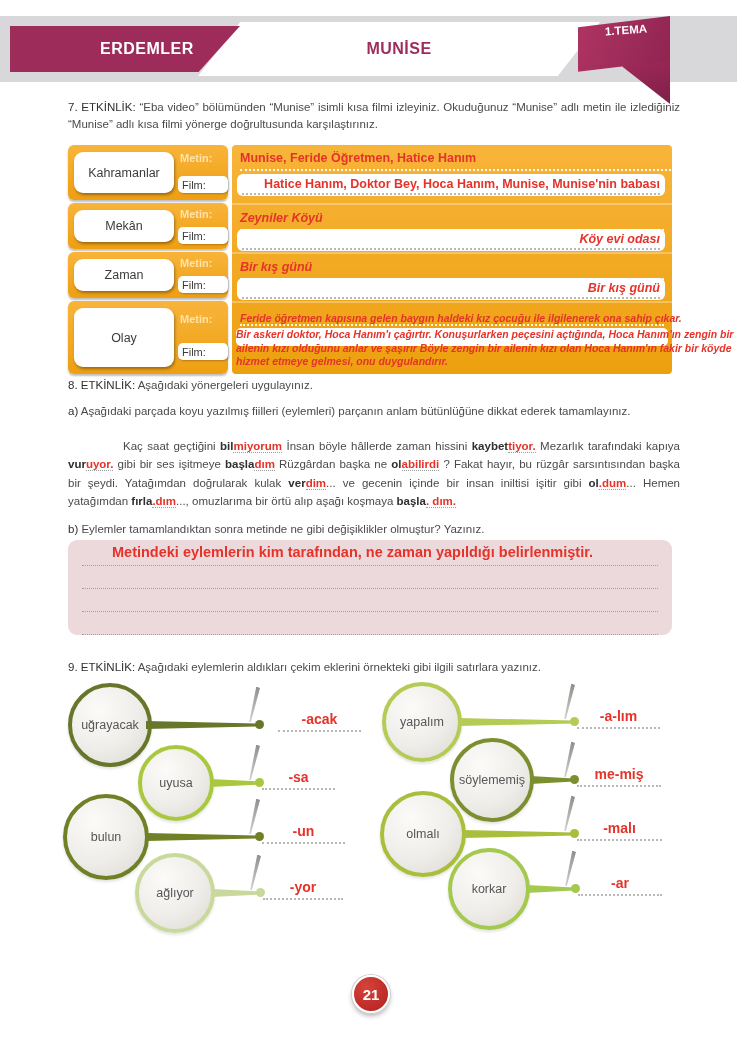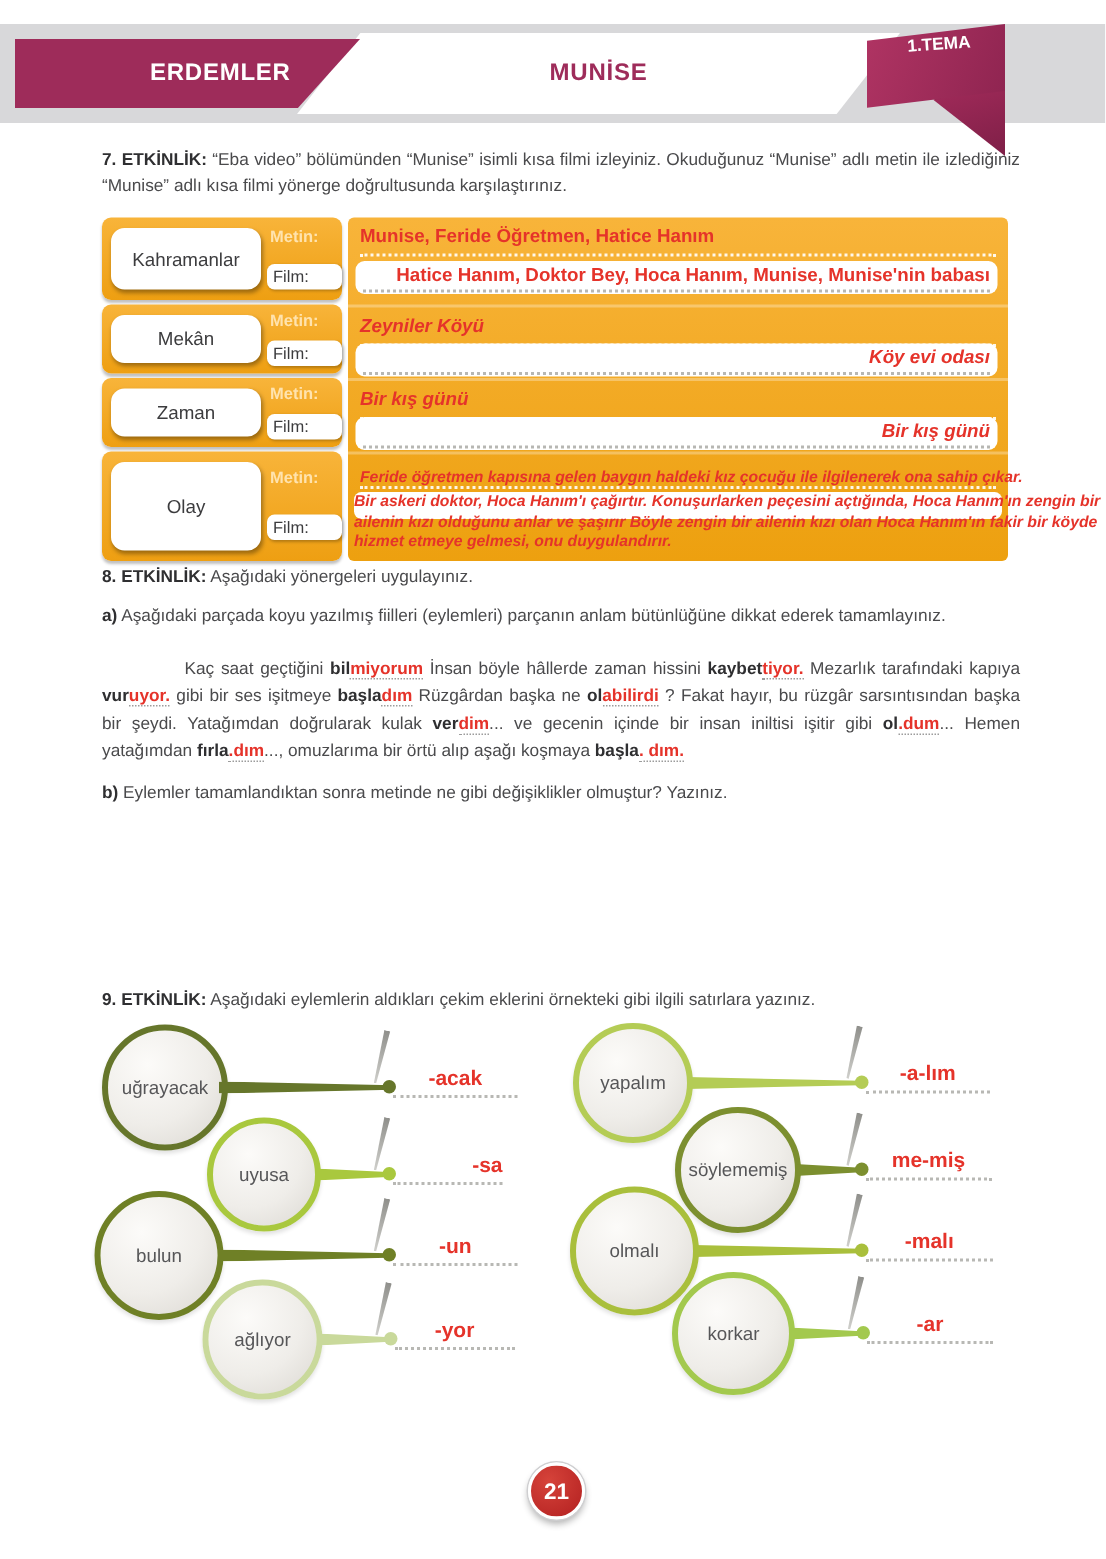--- a/index.html
+++ b/index.html
@@ -21,21 +21,21 @@
     clip-path:polygon(0 18%,100% 0,100% 72%,0 90%);}
   .ribbon-fold{position:absolute;left:40px;top:40px;width:52px;height:52px;background:linear-gradient(160deg,#a62c5c,#7e1f47);
     clip-path:polygon(8% 28%,100% 8%,100% 100%);}
   .ribbon-fold2{position:absolute;left:30px;top:42px;width:22px;height:18px;background:#5e1734;
     clip-path:polygon(0 0,100% 20%,100% 100%);}
   .ribbon-label{position:absolute;left:8px;top:12px;width:80px;text-align:center;color:#fff;font-weight:700;
     font-size:11.5px;transform:rotate(-4deg);}
 
   
   .sec{position:absolute;left:68px;width:612px;font-size:11.5px;line-height:1.5;color:#4a4a4c;}
-  .hd{font-weight:700;color:#2f2f31;margin-top:13px;}
+  .hd{font-weight:400;color:#2f2f31;margin-top:13px;}
   .just{text-align:justify;}
 
   
   .t7{position:absolute;left:68px;top:145px;width:604px;height:229px;}
   .t-left{position:absolute;left:0;width:160px;background:linear-gradient(#f8b43a,#ee9f12);
     border-radius:6px;box-shadow:0 2px 2px rgba(0,0,0,.25);}
   .t-label-box{position:absolute;left:6px;top:7px;bottom:7px;width:100px;background:#fff;border-radius:9px;
     box-shadow:1px 2px 3px rgba(0,0,0,.35);display:flex;align-items:center;justify-content:center;
     font-size:12.5px;color:#3c3c3e;}
   .t-metin{position:absolute;left:112px;font-weight:700;font-size:11px;color:#ffe3ae;}
@@ -124,21 +124,21 @@
       <div class="t-metin" style="top:5px;">Metin:</div>
       <div class="t-film-box" style="bottom:5px;">Film:</div>
     </div>
     <div class="t-left" style="top:156px;height:73px;">
       <div class="t-label-box">Olay</div>
       <div class="t-metin" style="top:12px;">Metin:</div>
       <div class="t-film-box" style="bottom:14px;">Film:</div>
     </div>
 
     <div class="t-right">
-      <div class="t-row" style="top:0;height:58px;">
+      <div class="t-row" style="top:0;height:58px;padding-left:27px;">
         <div class="ans-metin">
           <span class="red">Munise, Feride Öğretmen, Hatice Hanım</span>
         </div>
         <div class="ans-film-strip">
           <div class="inner"><span class="red">Hatice Hanım, Doktor Bey, Hoca Hanım, Munise, Munise'nin babası</span></div>
         </div>
       </div>
       <div class="t-row" style="top:58px;height:49px;">
         <div class="ans-metin">
           <span class="red">Zeyniler Köyü</span>
@@ -176,42 +176,50 @@
     <span>Aşağıdaki parçada koyu yazılmış fiilleri (eylemleri) parçanın anlam bütünlüğüne dikkat ederek tamamlayınız.</span>
   </div>
 
   <p class="para"><span class="seg-n">Kaç saat geçtiğini </span><span class="seg-b">bil</span><span class="seg-r">miyorum</span><span class="seg-n"> İnsan böyle hâllerde zaman hissini </span><span class="seg-b">kaybet</span><span class="seg-r">tiyor.</span><span class="seg-n"> Mezarlık tarafındaki kapıya </span><span class="seg-b">vur</span><span class="seg-r">uyor.</span><span class="seg-n"> gibi bir ses işitmeye </span><span class="seg-b">başla</span><span class="seg-r">dım</span><span class="seg-n"> Rüzgârdan başka ne </span><span class="seg-b">ol</span><span class="seg-r">abilirdi</span><span class="seg-n"> ? Fakat hayır, bu rüzgâr sarsıntısından başka bir şeydi. Yatağımdan doğrularak kulak </span><span class="seg-b">ver</span><span class="seg-r">dim</span><span class="seg-n">... ve gecenin içinde bir insan iniltisi işitir gibi </span><span class="seg-b">ol</span><span class="seg-r">.dum</span><span class="seg-n">... Hemen yatağımdan </span><span class="seg-b">fırla</span><span class="seg-r">.dım</span><span class="seg-n">..., omuzlarıma bir örtü alıp aşağı koşmaya </span><span class="seg-b">başla</span><span class="seg-r">. dım.</span></p>
 
   <div class="sec" style="top:521px;">
     <span class="hd">b)</span>
     <span>Eylemler tamamlandıktan sonra metinde ne gibi değişiklikler olmuştur? Yazınız.</span>
   </div>
 
+  <div class="pink-box">
+    <div class="pink-line" style="top:2px;">
+      <span class="pink-answer">Metindeki eylemlerin kim tarafından, ne zaman yapıldığı belirlenmiştir.</span>
+    </div>
+    <div class="pink-line" style="top:25px;"></div>
+    <div class="pink-line" style="top:48px;"></div>
+    <div class="pink-line" style="top:71px;"></div>
+  </div>
 
   <div class="sec" style="top:659px;">
     <span class="hd">9. ETKİNLİK:</span>
     <span>Aşağıdaki eylemlerin aldıkları çekim eklerini örnekteki gibi ilgili satırlara yazınız.</span>
   </div>
 
   <div class="circle" style="left: 68px; top: 683px; width: 84px; height: 84px; border-color: rgb(102, 118, 43);">
     <span>uğrayacak</span>
     </div>
   <div class="stem" style="left: 146px; top: 721px; width: 116px; background-color: rgb(102, 118, 43);"></div>
   <div class="needle" style="left:247px;top:686px;"></div>
   <div class="dot" style="left: 255px; top: 720px; background-color: rgb(102, 118, 43);"></div>
-  <div class="sufline" style="left:262px;top:710px;width:83px;">
+  <div class="sufline" style="left:278px;top:710px;width:83px;">
     <span class="suffix">-acak</span></div>
 
   <div class="circle" style="left: 138px; top: 745px; width: 76px; height: 76px; border-color: rgb(169, 200, 62);">
     <span>uyusa</span>
     </div>
   <div class="stem" style="left: 210px; top: 779px; width: 52px; background-color: rgb(169, 200, 62);"></div>
   <div class="needle" style="left:247px;top:744px;"></div>
   <div class="dot" style="left: 255px; top: 778px; background-color: rgb(169, 200, 62);"></div>
-  <div class="sufline" style="left:262px;top:768px;width:73px;text-align:right;">
+  <div class="sufline" style="left:262px;top:768px;width:73px;">
     <span class="suffix">-sa</span></div>
 
   <div class="circle" style="left: 63px; top: 794px; width: 86px; height: 86px; border-color: rgb(111, 128, 38);">
     <span>bulun</span>
     </div>
   <div class="stem" style="left: 146px; top: 833px; width: 113px; background-color: rgb(111, 128, 38);"></div>
   <div class="needle" style="left:247px;top:798px;"></div>
   <div class="dot" style="left: 255px; top: 832px; background-color: rgb(111, 128, 38);"></div>
   <div class="sufline" style="left:262px;top:822px;width:83px;">
     <span class="suffix">-un</span></div>

